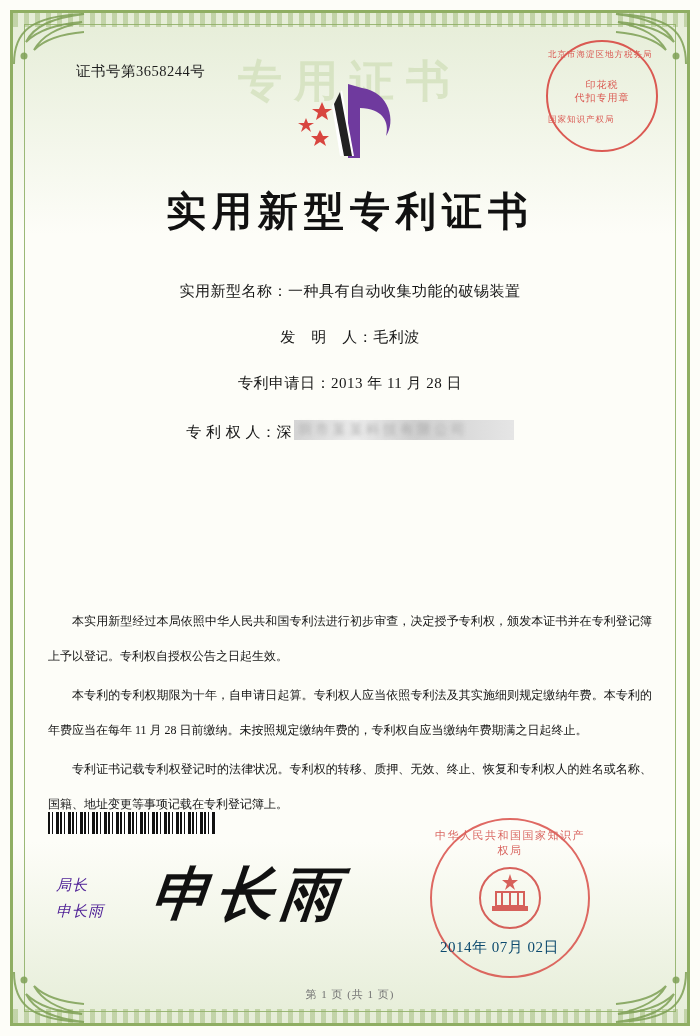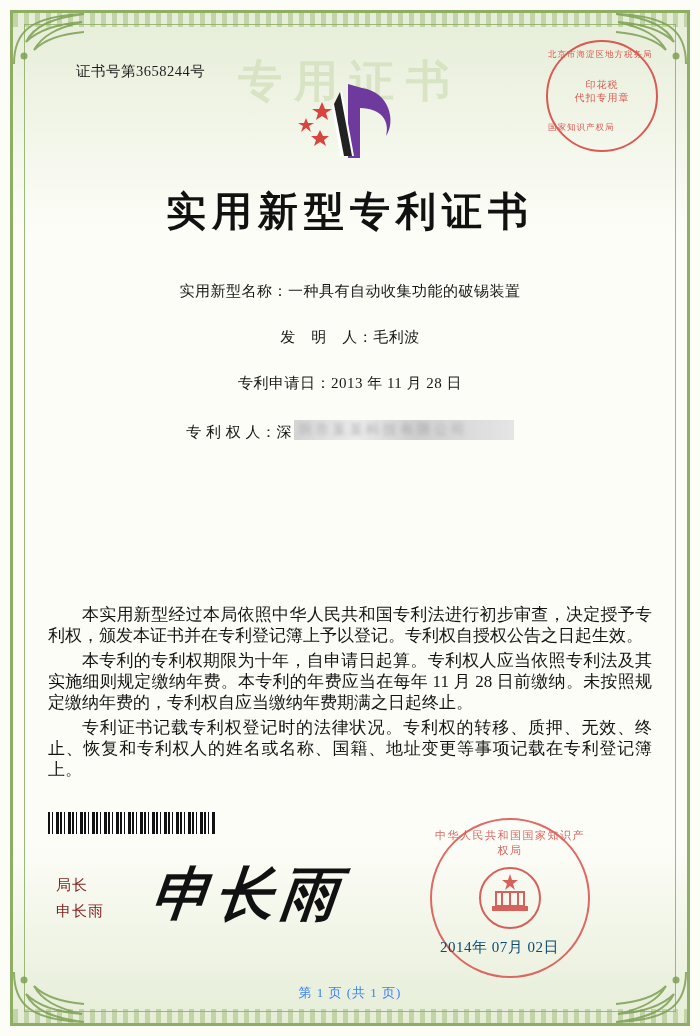--- a/index.html
+++ b/index.html
@@ -119,21 +119,21 @@
   }
   .seal-top .arc-top,
   .seal-top .arc-bot {
     position: absolute;
     left: 0; right: 0;
     text-align: left;
     font-size: 8.5px;
     letter-spacing: 1px;
   }
   .seal-top .arc-top { top: 7px; }
-  .seal-top .arc-bot { bottom: 16px; }
+  .seal-top .arc-bot { bottom: 24px; }
   .seal-top .mid {
     position: absolute;
     left: 0; right: 0; top: 36px;
     text-align: center;
     font-size: 10px;
     line-height: 13px;
     letter-spacing: 1px;
   }
 
   .seal-bottom {
@@ -204,22 +204,22 @@
     letter-spacing: 3px;
     filter: blur(2.2px);
     white-space: nowrap;
   }
 
   
   .body-text {
     position: absolute;
     left: 48px; top: 604px;
     width: 604px;
-    font-size: 17px;
-    line-height: 21px;
+    font-size: 12px;
+    line-height: 35px;
     color: #141414;
     text-align: justify;
   }
   .body-text p { margin: 0 0 4px 0; text-indent: 2em; }
 
   
   .barcode {
     position: absolute;
     left: 48px; top: 812px;
     width: 168px; height: 22px;
@@ -229,43 +229,44 @@
       #111 8px, #111 11px, #fff 11px, #fff 12px);
   }
 
   
   .sig-labels {
     position: absolute;
     left: 56px; top: 872px;
     font-size: 15px;
     line-height: 26px;
     letter-spacing: 1px;
-    color: #7f1d1d;
+    color: #4c1d95;
+    font-style: italic;
   }
   .signature {
     position: absolute;
     left: 152px; top: 856px;
     width: 230px; height: 80px;
     font-family: "Liberation Serif", serif;
     font-size: 58px;
     font-weight: bold;
     font-style: italic;
     letter-spacing: 6px;
     color: #111;
     transform: skewX(-6deg);
     white-space: nowrap;
   }
 
   .footer {
     position: absolute;
     left: 0; right: 0;
     bottom: 34px;
     text-align: center;
-    font-size: 13px;
-    color: #3b82f6;
+    font-size: 11px;
+    color: #737373;
     letter-spacing: 1px;
   }
 </style>
 </head>
 <body>
 
 <div class="page">
 
   <div class="border-outer"></div>
   <div class="border-inner"></div>

